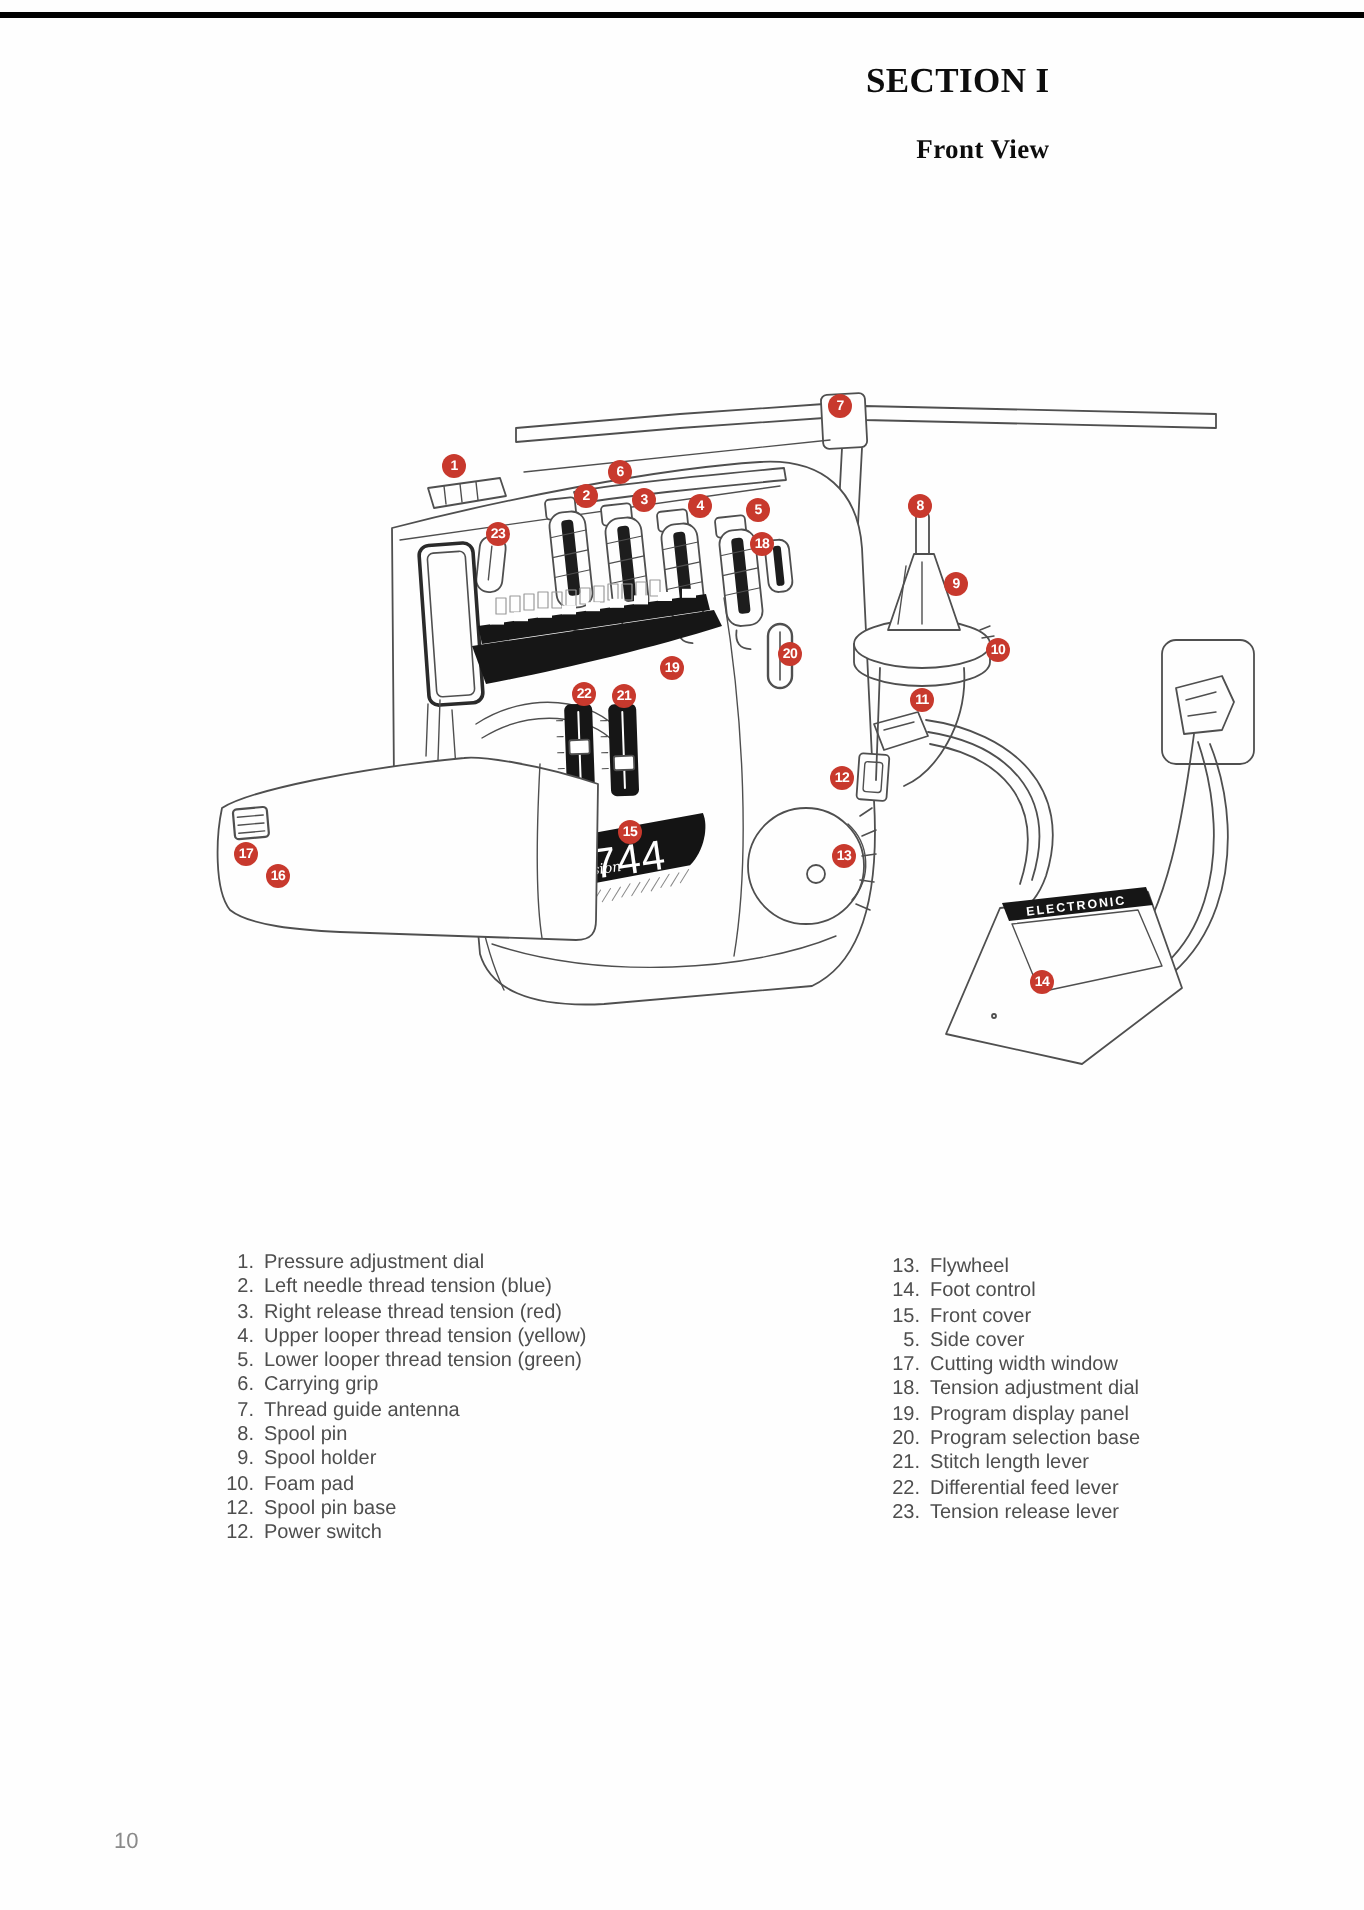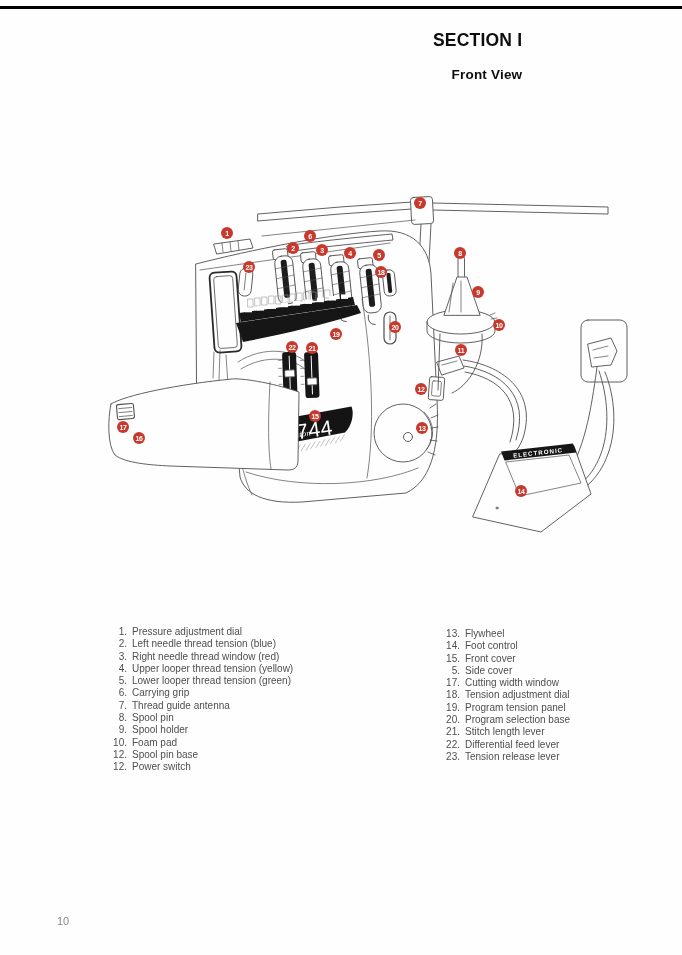--- a/index.html
+++ b/index.html
@@ -2,21 +2,21 @@
 <html><head>
 <meta charset="utf-8">
 <style>
   html,body{margin:0;padding:0;background:#e8e8e8;}
   .page{
     position:relative;width:682px;height:955px;margin:0 auto;
     background:#fefefe;overflow:hidden;
     font-family:"Liberation Sans",sans-serif;
   }
   .top-rule{position:absolute;left:0;top:6px;width:682px;height:2.5px;background:#000;}
-  .header{position:absolute;left:433px;top:30px;color:#0d0d0d;}
+  .header{position:absolute;left:433px;top:30px;color:#0d0d0d;font-family:Liberation Serif, serif;}
   .header .h-line{font-size:17.5px;font-weight:bold;line-height:21.5px;letter-spacing:.2px;}
   .header .h-sub{margin-top:15px;font-size:13.5px;font-weight:bold;letter-spacing:.2px;text-align:right;}
   .diagram-svg{position:absolute;left:0;top:0;width:682px;height:955px;}
   .callout-layer{position:absolute;left:0;top:0;width:682px;height:955px;pointer-events:none;}
   .callout{
     position:absolute;width:12px;height:12px;border-radius:50%;
     display:flex;align-items:center;justify-content:center;
     color:#fff;font-size:7px;font-weight:bold;letter-spacing:-.3px;line-height:1;
   }
   .parts{position:absolute;font-size:10px;color:#4e4e4e;}
@@ -262,21 +262,21 @@
       <div class="part-row">
         <span class="part-num">1.</span>
         <span>Pressure adjustment dial</span>
       </div>
       <div class="part-row">
         <span class="part-num">2.</span>
         <span>Left needle thread tension (blue)</span>
       </div>
       <div class="part-row">
         <span class="part-num">3.</span>
-        <span>Right needle thread window (red)</span>
+        <span>Right release thread tension (red)</span>
       </div>
       <div class="part-row">
         <span class="part-num">4.</span>
         <span>Upper looper thread tension (yellow)</span>
       </div>
       <div class="part-row">
         <span class="part-num">5.</span>
         <span>Lower looper thread tension (green)</span>
       </div>
       <div class="part-row">
@@ -328,21 +328,21 @@
       <div class="part-row">
         <span class="part-num">17.</span>
         <span>Cutting width window</span>
       </div>
       <div class="part-row">
         <span class="part-num">18.</span>
         <span>Tension adjustment dial</span>
       </div>
       <div class="part-row">
         <span class="part-num">19.</span>
-        <span>Program tension panel</span>
+        <span>Program display panel</span>
       </div>
       <div class="part-row">
         <span class="part-num">20.</span>
         <span>Program selection base</span>
       </div>
       <div class="part-row">
         <span class="part-num">21.</span>
         <span>Stitch length lever</span>
       </div>
       <div class="part-row">

